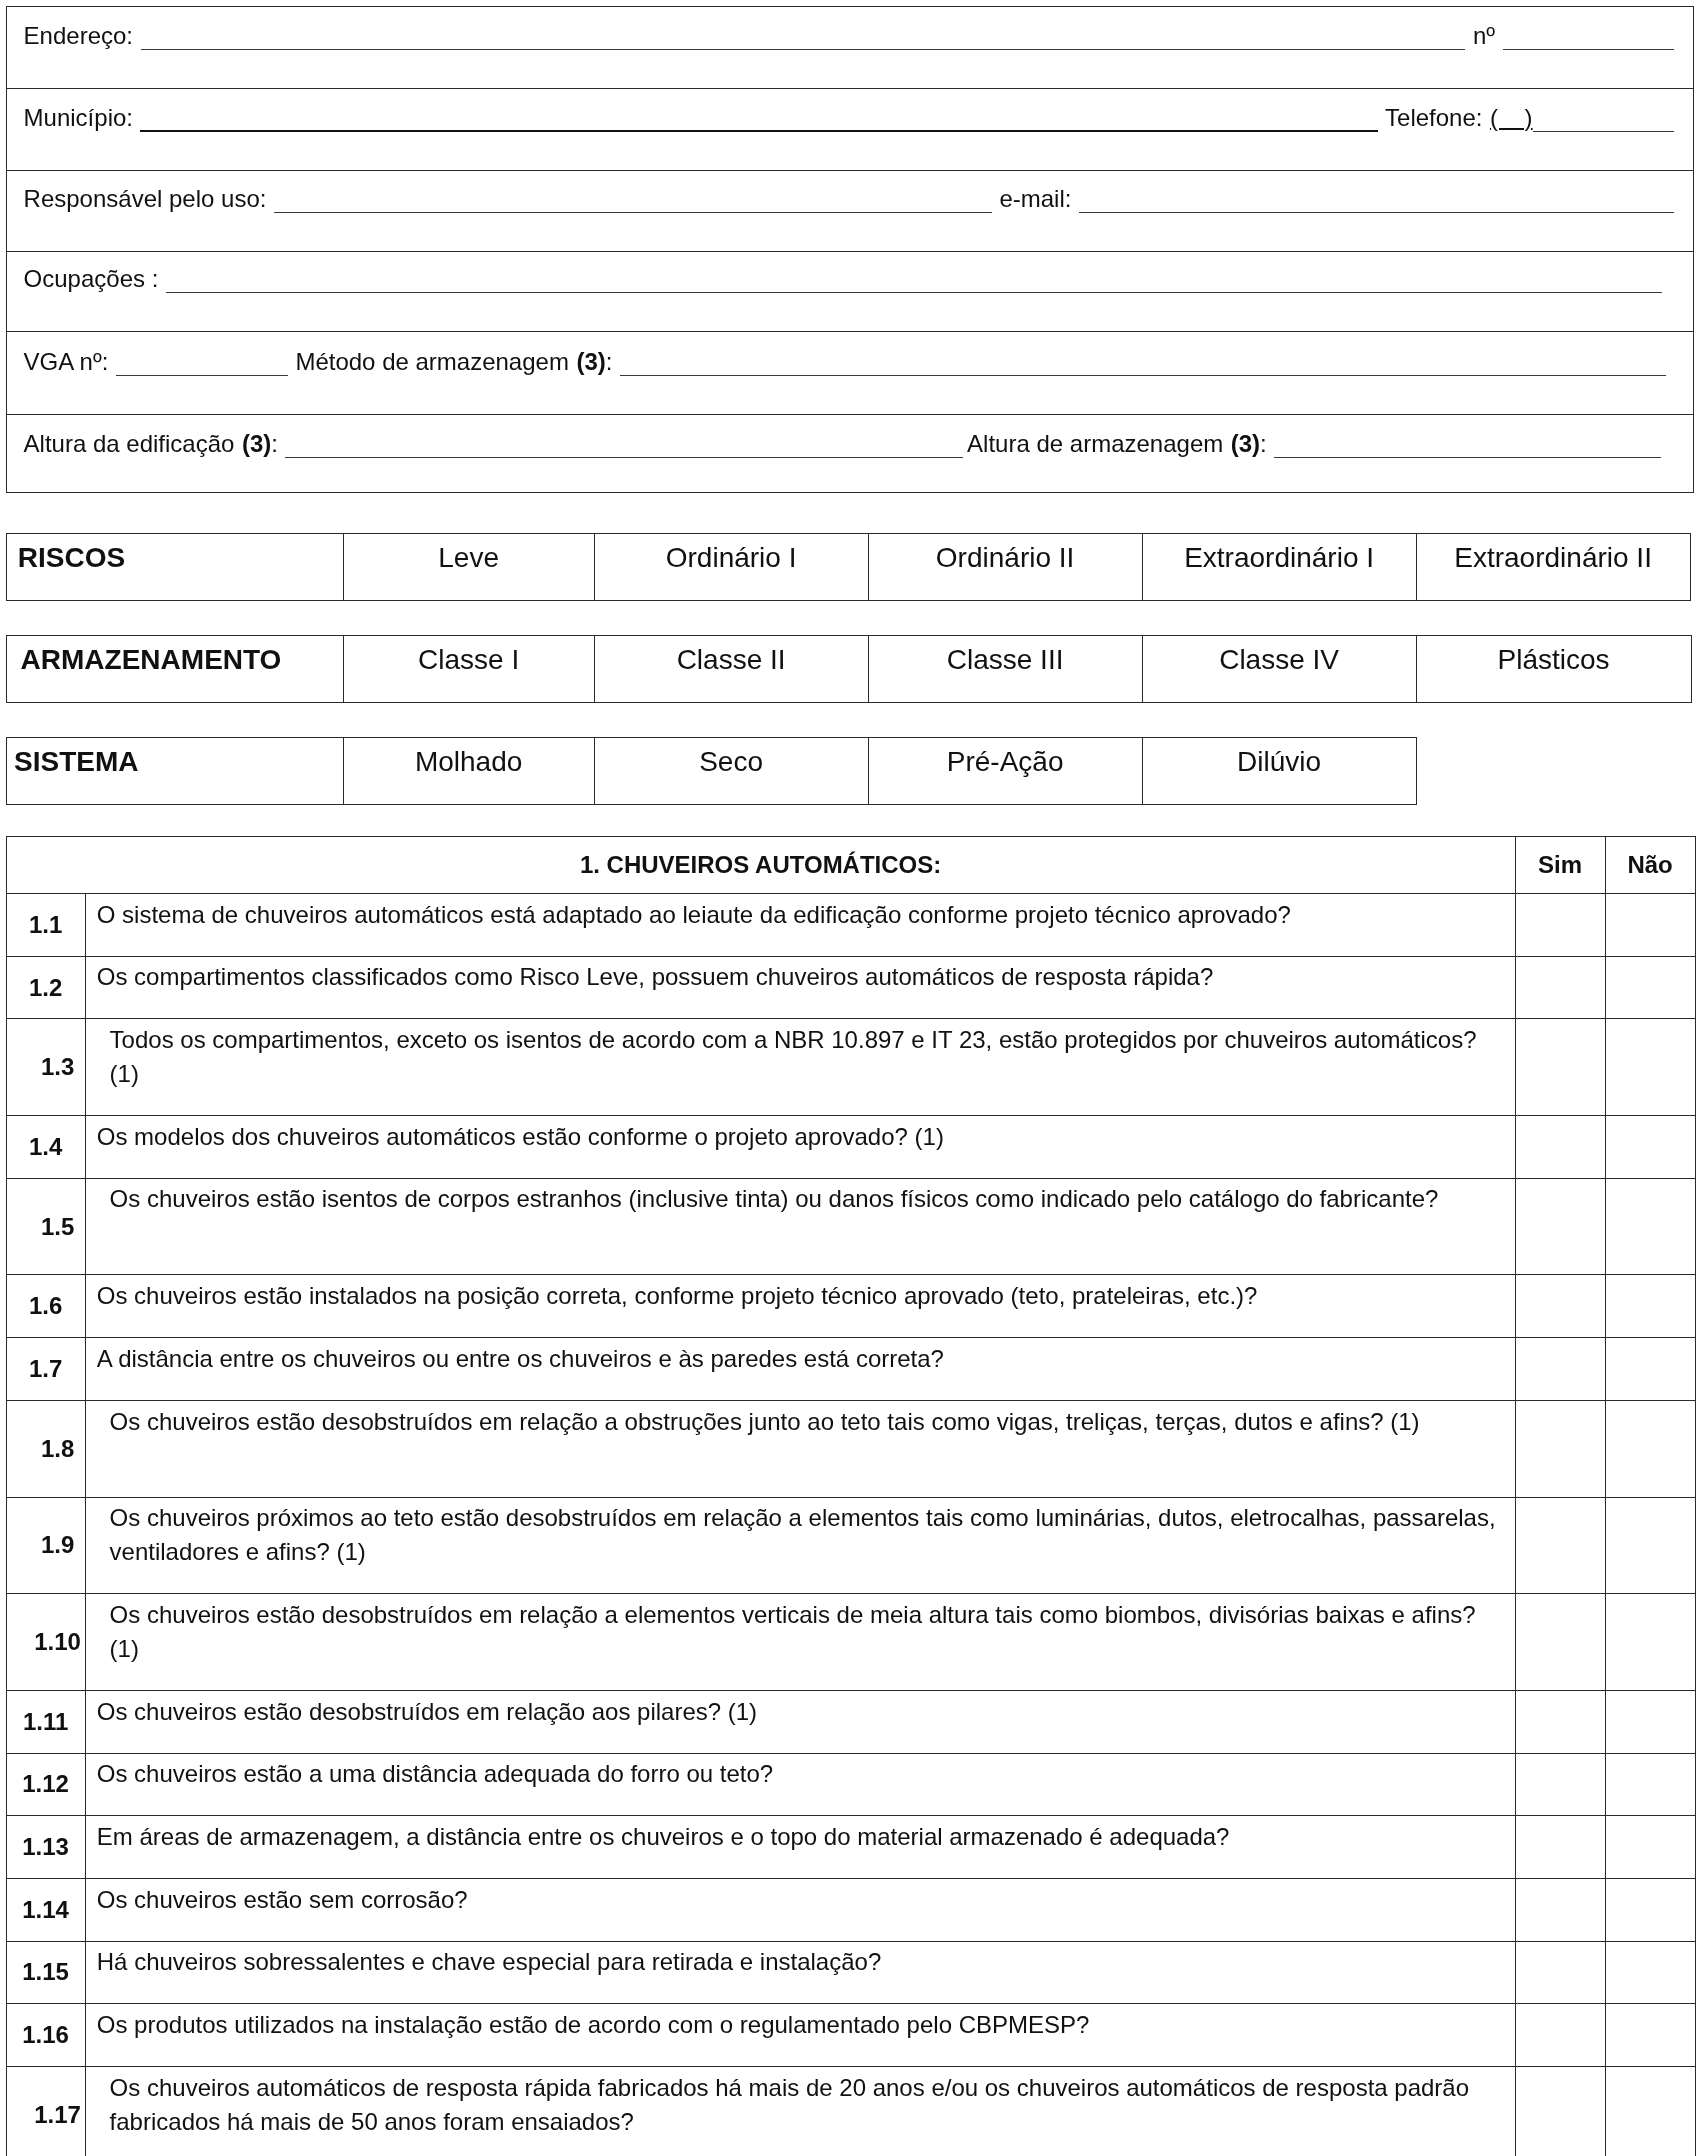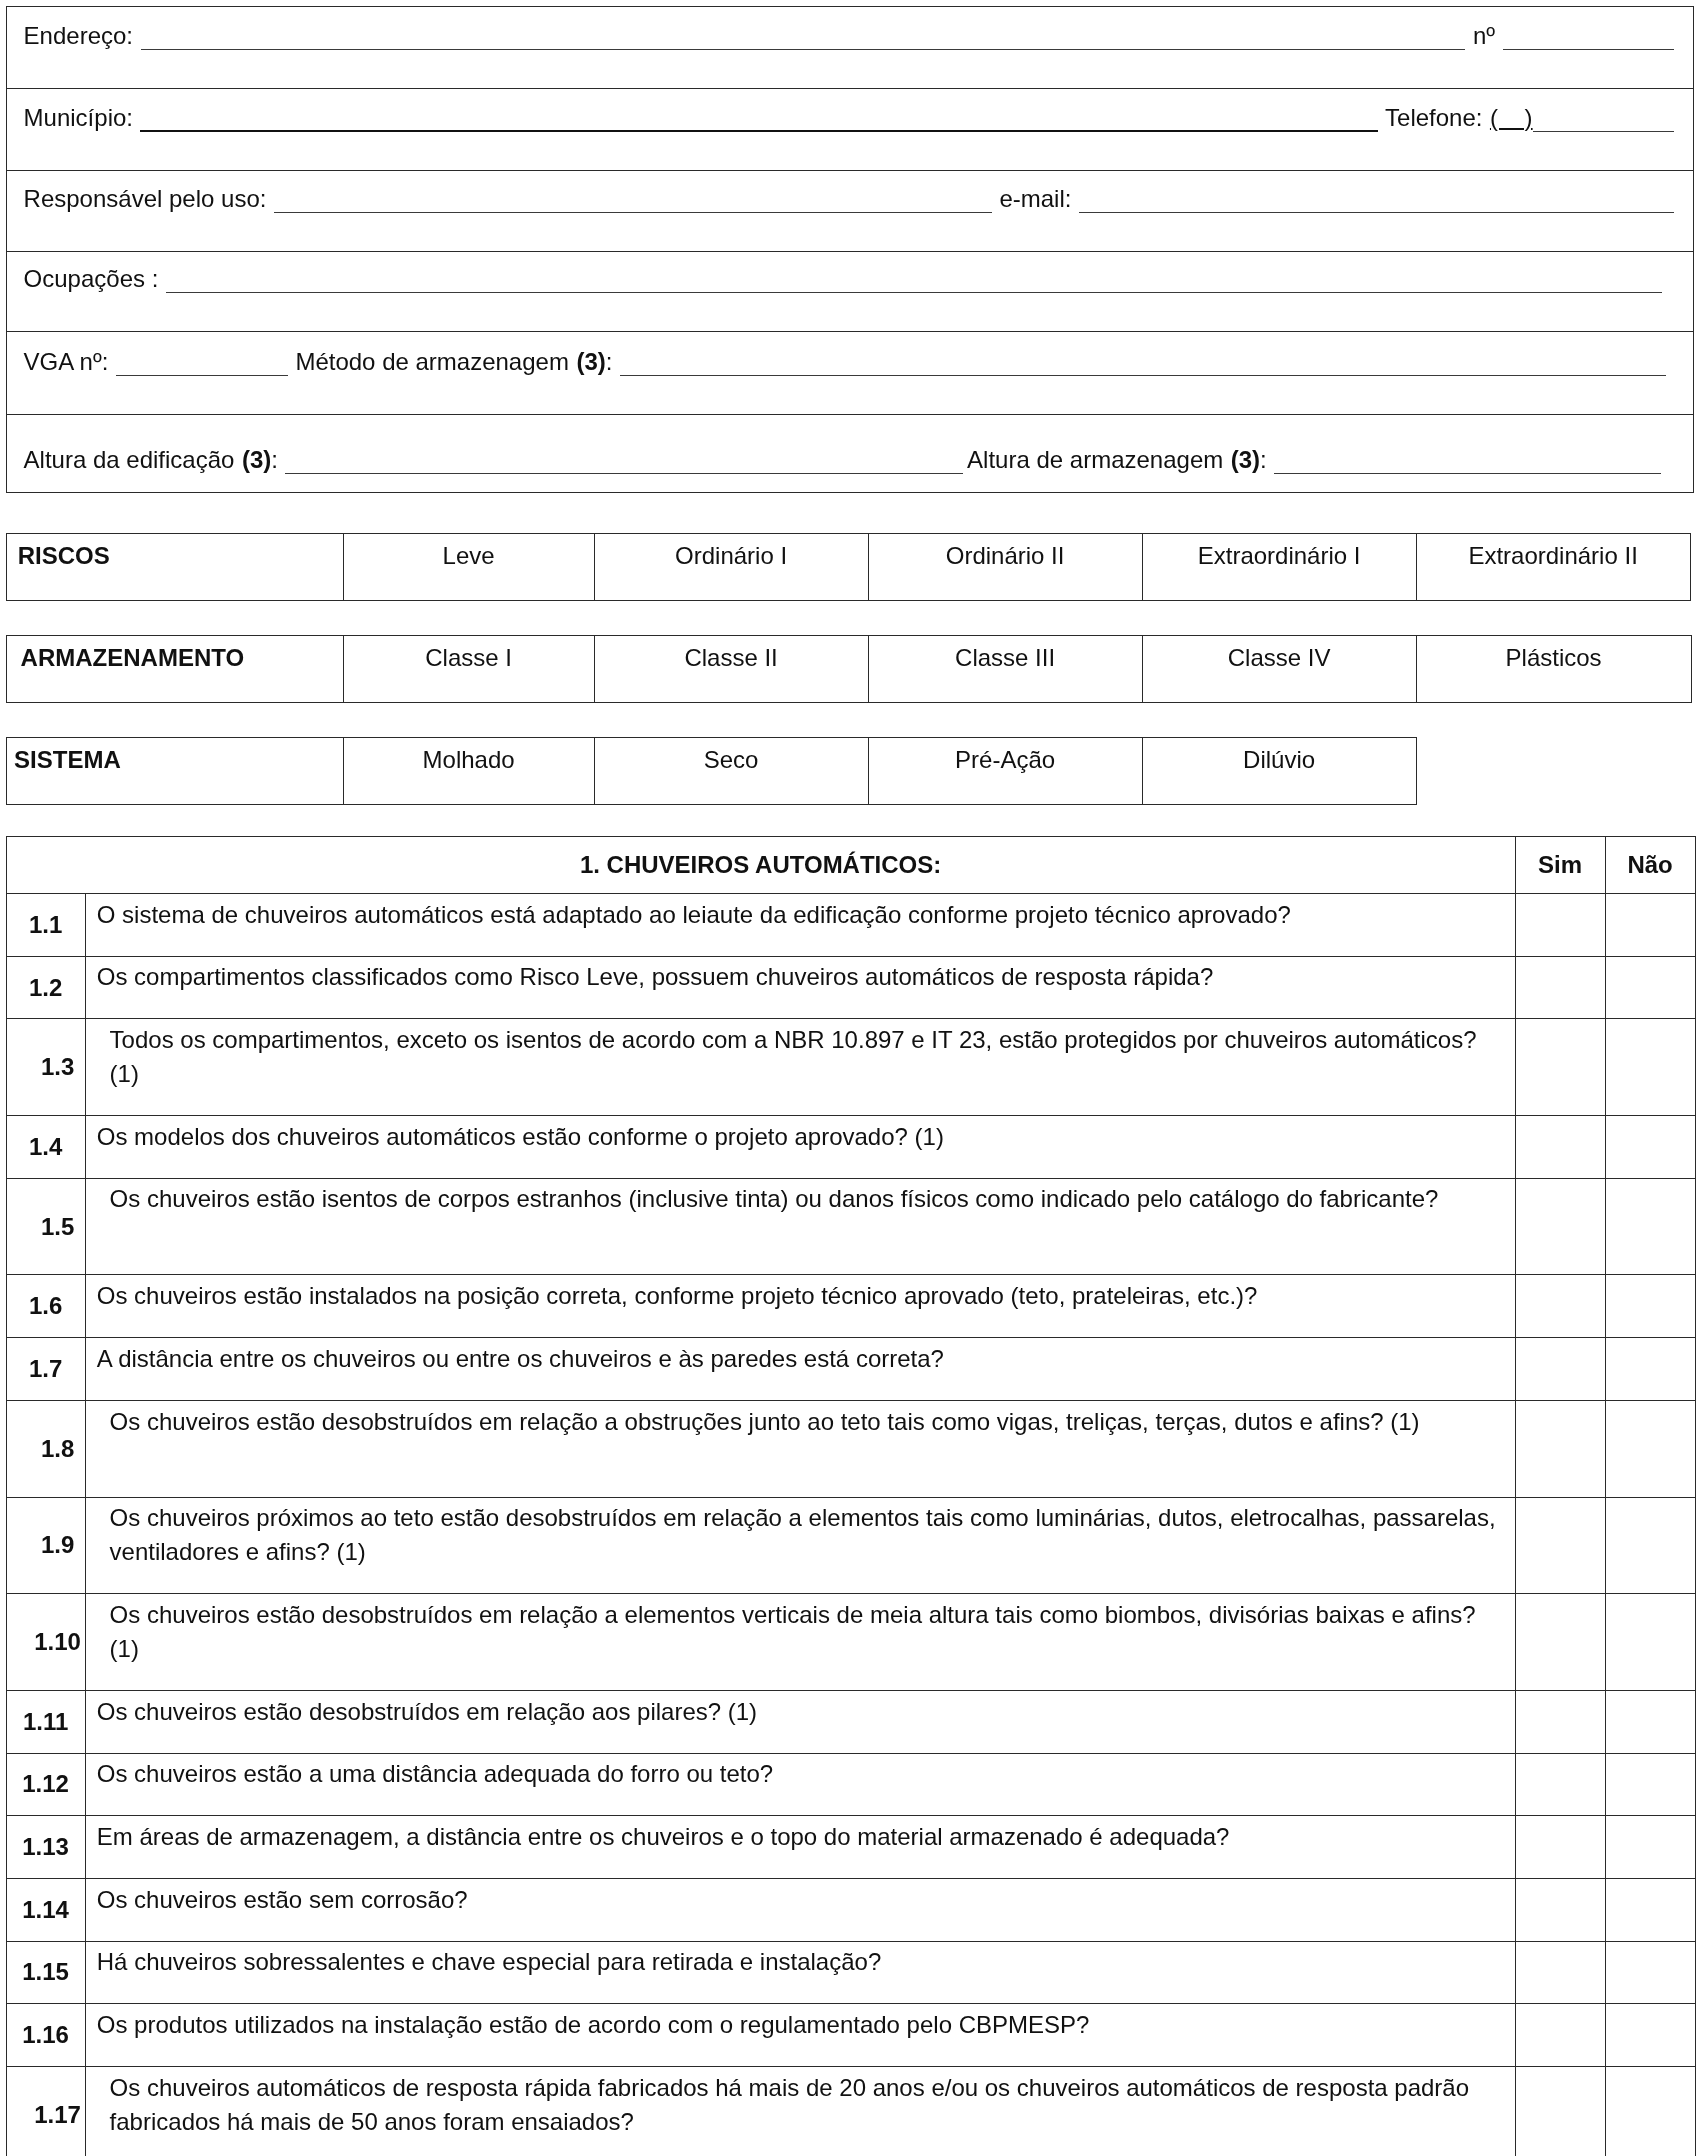--- a/index.html
+++ b/index.html
@@ -32,21 +32,21 @@
   }
   .blank.fill { flex: 1 1 auto; }
   .blank.thick { border-bottom-width: 2.8px; border-bottom-color: #111; }
 
   
   .opt-table {
     position: absolute; left: 5.6px; border-collapse: collapse; table-layout: fixed;
   }
   .opt-table td {
     border: 1.9px solid #2a2a2a; height: 58px; vertical-align: top;
-    padding: 7.5px 5.6px 0 5.6px; text-align: center; font-size: 24px;
+    padding: 7.5px 5.6px 0 5.6px; text-align: center; font-size: 28px;
   }
   .opt-table td.head { text-align: left; font-weight: bold; padding-left: 11.2px; }
 
   
   #checklist {
     position: absolute; left: 5.6px; top: 836px; width: 1688px;
     border-collapse: collapse; table-layout: fixed;
   }
   #checklist td, #checklist th {
     border: 1.9px solid #2a2a2a; font-size: 24px; line-height: 34px;
@@ -106,21 +106,21 @@
     <div class="info-line">
       <span class="lbl">VGA nº:</span>
       <span class="blank" style="width:172px;"></span>
       <span class="lbl gap" style="padding-right:0;">Método de armazenagem</span>
       <span class="lbl b" style="padding-left:7.5px;padding-right:0;">(3)</span>
       <span class="lbl">:</span>
       <span class="blank fill" style="margin-right:7.5px;"></span>
     </div>
   </div>
 
-  <div class="info-row last" style="top:424px;text-decoration:underline;">
+  <div class="info-row last" style="top:408px;text-decoration:underline;">
     <div class="info-line">
       <span class="lbl" style="padding-right:0;">Altura da edificação</span>
       <span class="lbl b" style="padding-left:7.5px;padding-right:0;">(3)</span>
       <span class="lbl">:</span>
       <span class="blank" style="width:678px;"></span>
       <span class="lbl" style="padding-left:3.7px;padding-right:0;">Altura de armazenagem</span>
       <span class="lbl b" style="padding-left:7.5px;padding-right:0;">(3)</span>
       <span class="lbl">:</span>
       <span class="blank fill" style="margin-right:13px;"></span>
     </div>

